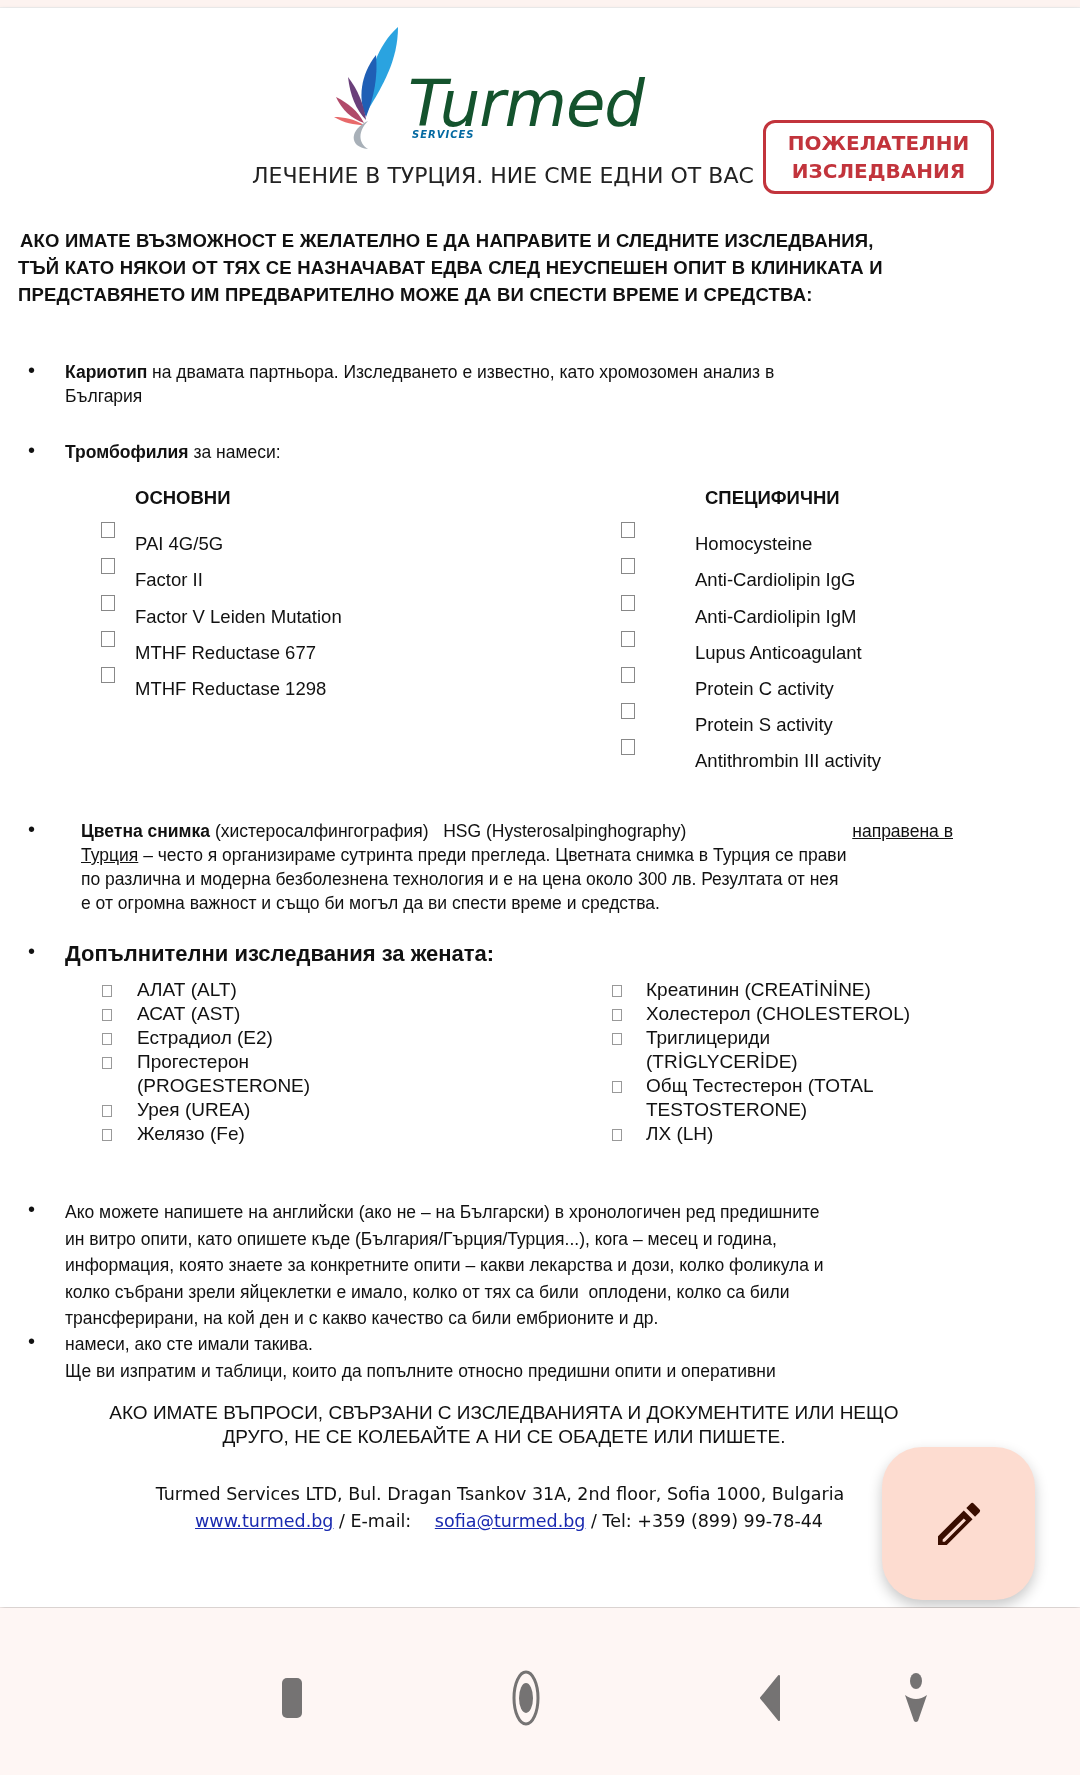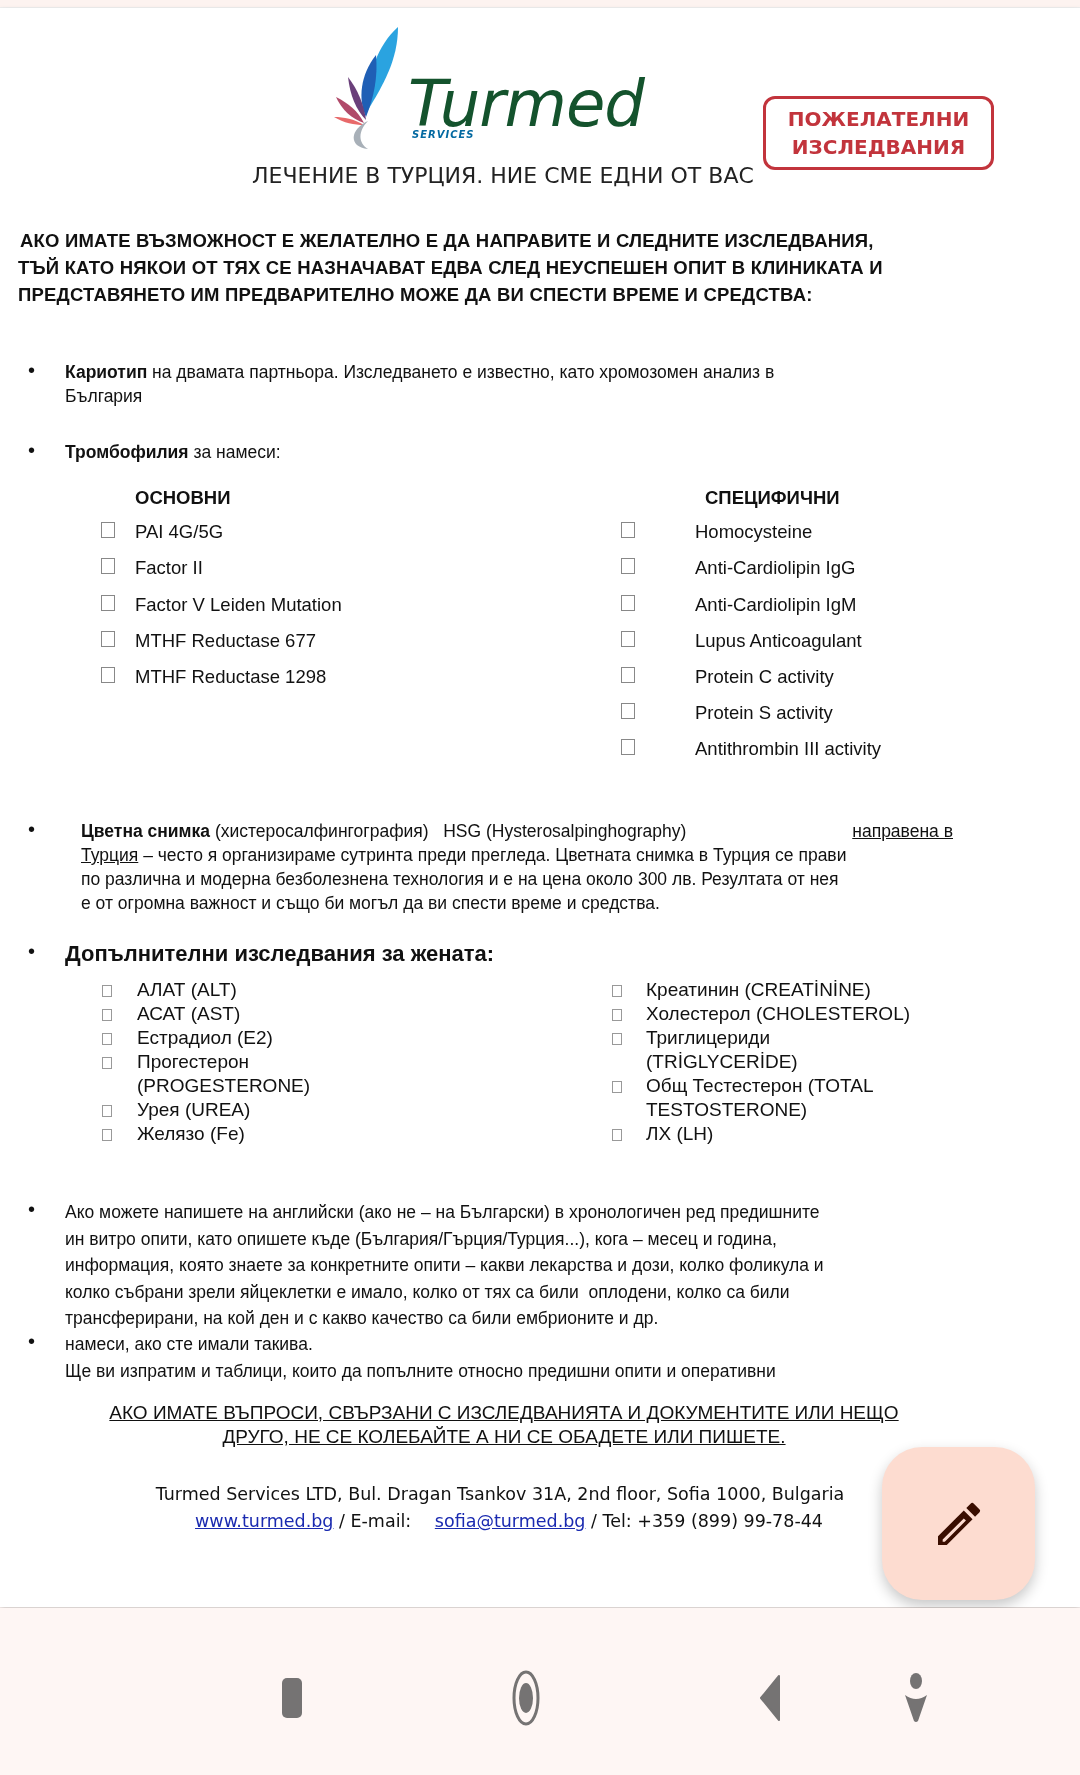--- a/index.html
+++ b/index.html
@@ -12,21 +12,21 @@
   .logo-sub { position:absolute; left:84px; top:104px; font-family:"DejaVu Sans", sans-serif; font-style:italic; font-weight:bold; font-size:10px; color:#0369a1; letter-spacing:1px; }
   .tagline { left:252px; top:155px; font-family:"DejaVu Sans", sans-serif; font-size:22px; color:#222; }
   .redbox { left:763px; top:112px; width:225px; height:68px; border:3px solid #c2343c; border-radius:12px; display:flex; flex-direction:column; align-items:center; justify-content:center; color:#c2343c; font-family:"DejaVu Sans", sans-serif; font-weight:bold; font-size:20px; line-height:28px; }
   .intro { left:0px; top:227px; width:950px; font-weight:bold; font-size:18.5px; line-height:27px; letter-spacing:0.2px; }
   .bullet { position:absolute; left:28px; font-size:20px; }
   .para { font-size:17.5px; line-height:24px; text-align:justify; }
   .para b { font-weight:bold; }
   .sect-head { font-weight:bold; font-size:22px; }
   .cb { position:absolute; width:14px; height:16px; border:1px solid #888; background:#fff; box-sizing:border-box; }
   .cb-sm { position:absolute; width:10px; height:12px; border:1px solid #999; background:#fff; box-sizing:border-box; }
-  .item { position:absolute; font-size:18.5px; }
+  .item { position:absolute; font-size:18.5px;margin-top:12px; }
   .item2 { position:absolute; font-size:19px; line-height:24px; }
   .u { text-decoration:underline; }
   .closing { left:60px; top:1401px; width:960px; text-align:center; font-size:19px; line-height:24px; }
   .footer { left:0; top:1485px; width:1000px; text-align:center; font-family:"DejaVu Sans", sans-serif; font-size:17.5px; line-height:27px; color:#111; }
   .footer a { color:#1a2ab0; text-decoration:underline;margin-left:18px; }
   .fab { position:absolute; left:882px; top:1447px; width:153px; height:153px; border-radius:40px; background:#fddcd0; box-shadow:0 6px 14px rgba(0,0,0,0.22); display:flex; align-items:center; justify-content:center; }
   .navbar { position:absolute; left:0; top:1608px; width:1080px; height:167px; background:#fef6f4; }
   .nav-btn { position:absolute; display:flex; align-items:center; justify-content:center; }
 </style>
 </head>
@@ -43,21 +43,21 @@
       <path d="M20 52 C22 70 28 85 38 95 C36 80 30 65 20 52 Z" fill="#6a3f7a"></path>
       <path d="M8 72 C14 85 24 94 36 98 C30 86 20 78 8 72 Z" fill="#b04a6a"></path>
       <path d="M6 92 C16 98 26 100 36 100 C26 94 16 92 6 92 Z" fill="#e8696a"></path>
       <path d="M40 96 C22 104 20 122 40 124 C30 118 30 106 40 96 Z" fill="#a8b0b8"></path>
     </svg>
     <span class="logo-word">Turmed</span>
     <span class="logo-sub">SERVICES</span>
   </div>
   <div class="abs tagline">ЛЕЧЕНИЕ В ТУРЦИЯ. НИЕ СМЕ ЕДНИ ОТ ВАС</div>
 
-  <div class="abs redbox" style="top:88px;">
+  <div class="abs redbox" style="top:112px;">
     <span>ПОЖЕЛАТЕЛНИ</span>
     <span>ИЗСЛЕДВАНИЯ</span>
   </div>
 
   <div class="abs intro" style="top:219px;padding-left:24px;">
     <div style="margin-left:-4px;">АКО ИМАТЕ ВЪЗМОЖНОСТ Е ЖЕЛАТЕЛНО Е ДА НАПРАВИТЕ И СЛЕДНИТЕ ИЗСЛЕДВАНИЯ,</div>
     <div style="margin-left:-6px;">ТЪЙ КАТО НЯКОИ ОТ ТЯХ СЕ НАЗНАЧАВАТ ЕДВА СЛЕД НЕУСПЕШЕН ОПИТ В КЛИНИКАТА И</div>
     <div style="margin-left:-6px;">ПРЕДСТАВЯНЕТО ИМ ПРЕДВАРИТЕЛНО МОЖЕ ДА ВИ СПЕСТИ ВРЕМЕ И СРЕДСТВА:</div>
   </div>
 
@@ -158,21 +158,21 @@
     <div style="white-space:pre;">колко събрани зрели яйцеклетки е имало, колко от тях са били  оплодени, колко са били</div>
     <div>трансферирани, на кой ден и с какво качество са били ембрионите и др.</div>
   </div>
 
   <span class="bullet" style="top:1322px;">•</span>
   <div class="abs para" style="left:65px; top:1323px; width:872px; line-height:26.5px;">
     <div>намеси, ако сте имали такива.</div>
     <div>Ще ви изпратим и таблици, които да попълните относно предишни опити и оперативни</div>
   </div>
 
-  <div class="abs closing" style="left:40px; top:1393px; width:928px;text-decoration:underline;">
+  <div class="abs closing" style="left:40px; top:1393px; width:928px;">
     <div>АКО ИМАТЕ ВЪПРОСИ, СВЪРЗАНИ С ИЗСЛЕДВАНИЯТА И ДОКУМЕНТИТЕ ИЛИ НЕЩО</div>
     <div>ДРУГО, НЕ СЕ КОЛЕБАЙТЕ А НИ СЕ ОБАДЕТЕ ИЛИ ПИШЕТЕ.</div>
   </div>
 
   <div class="abs footer" style="left:0; top:1473px; width:1000px;">
     <div>Turmed Services LTD, Bul. Dragan Tsankov 31A, 2nd floor, Sofia 1000, Bulgaria</div>
     <div>
       <a>www.turmed.bg</a><span style="white-space:pre;"> / E-mail: </span><a>sofia@turmed.bg</a><span style="white-space:pre;"> / Tel: +359 (899) 99-78-44</span>
     </div>
   </div>

